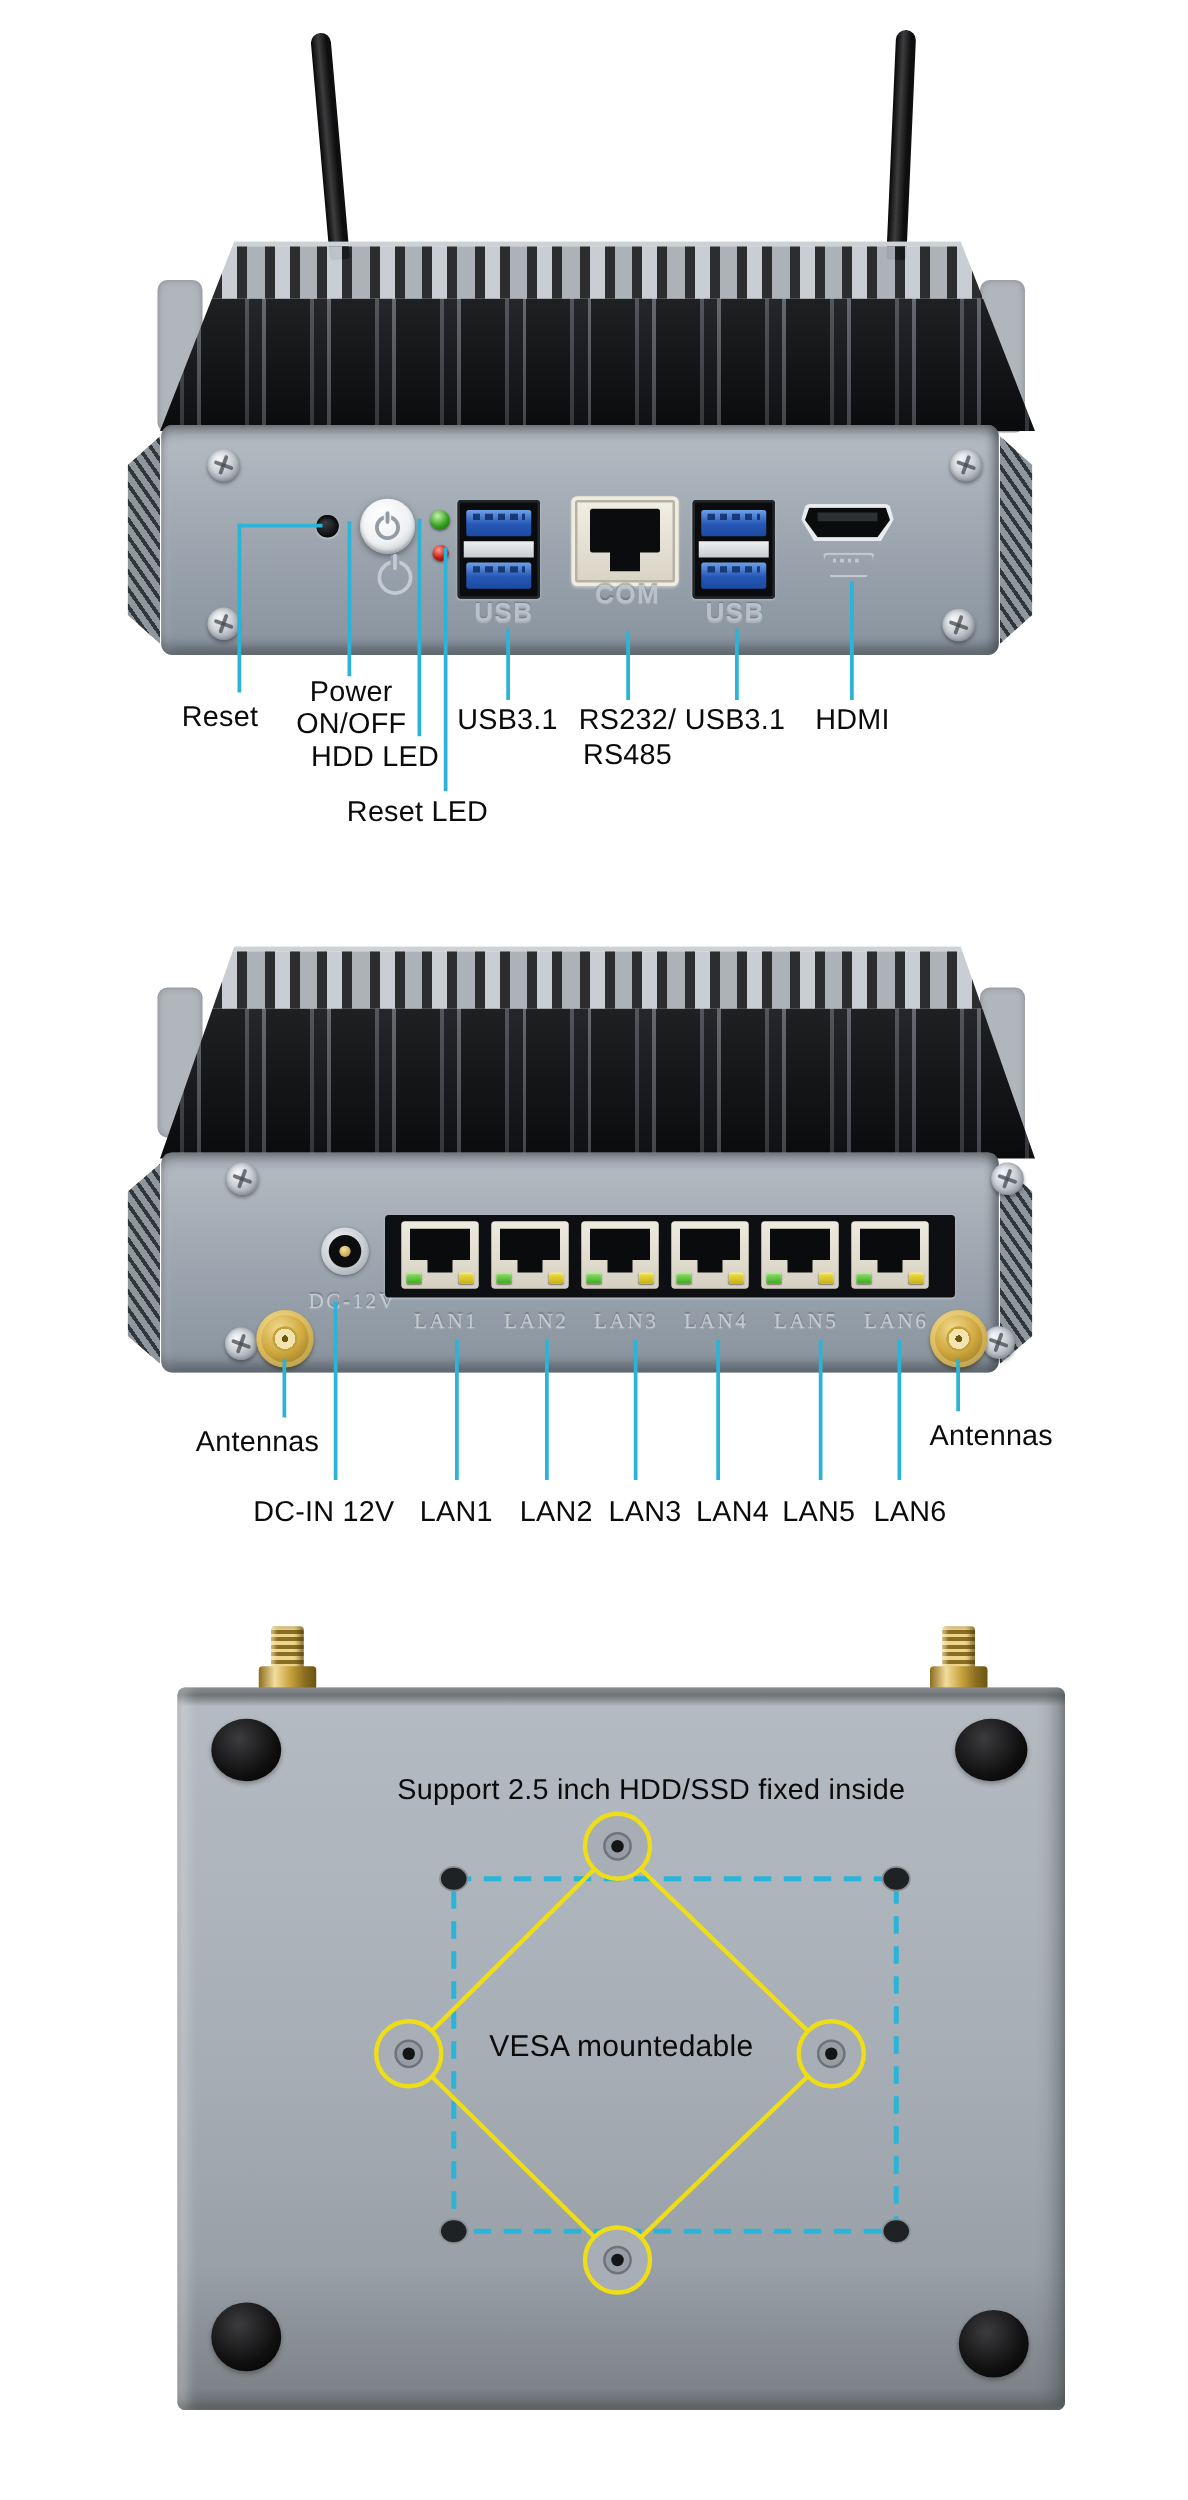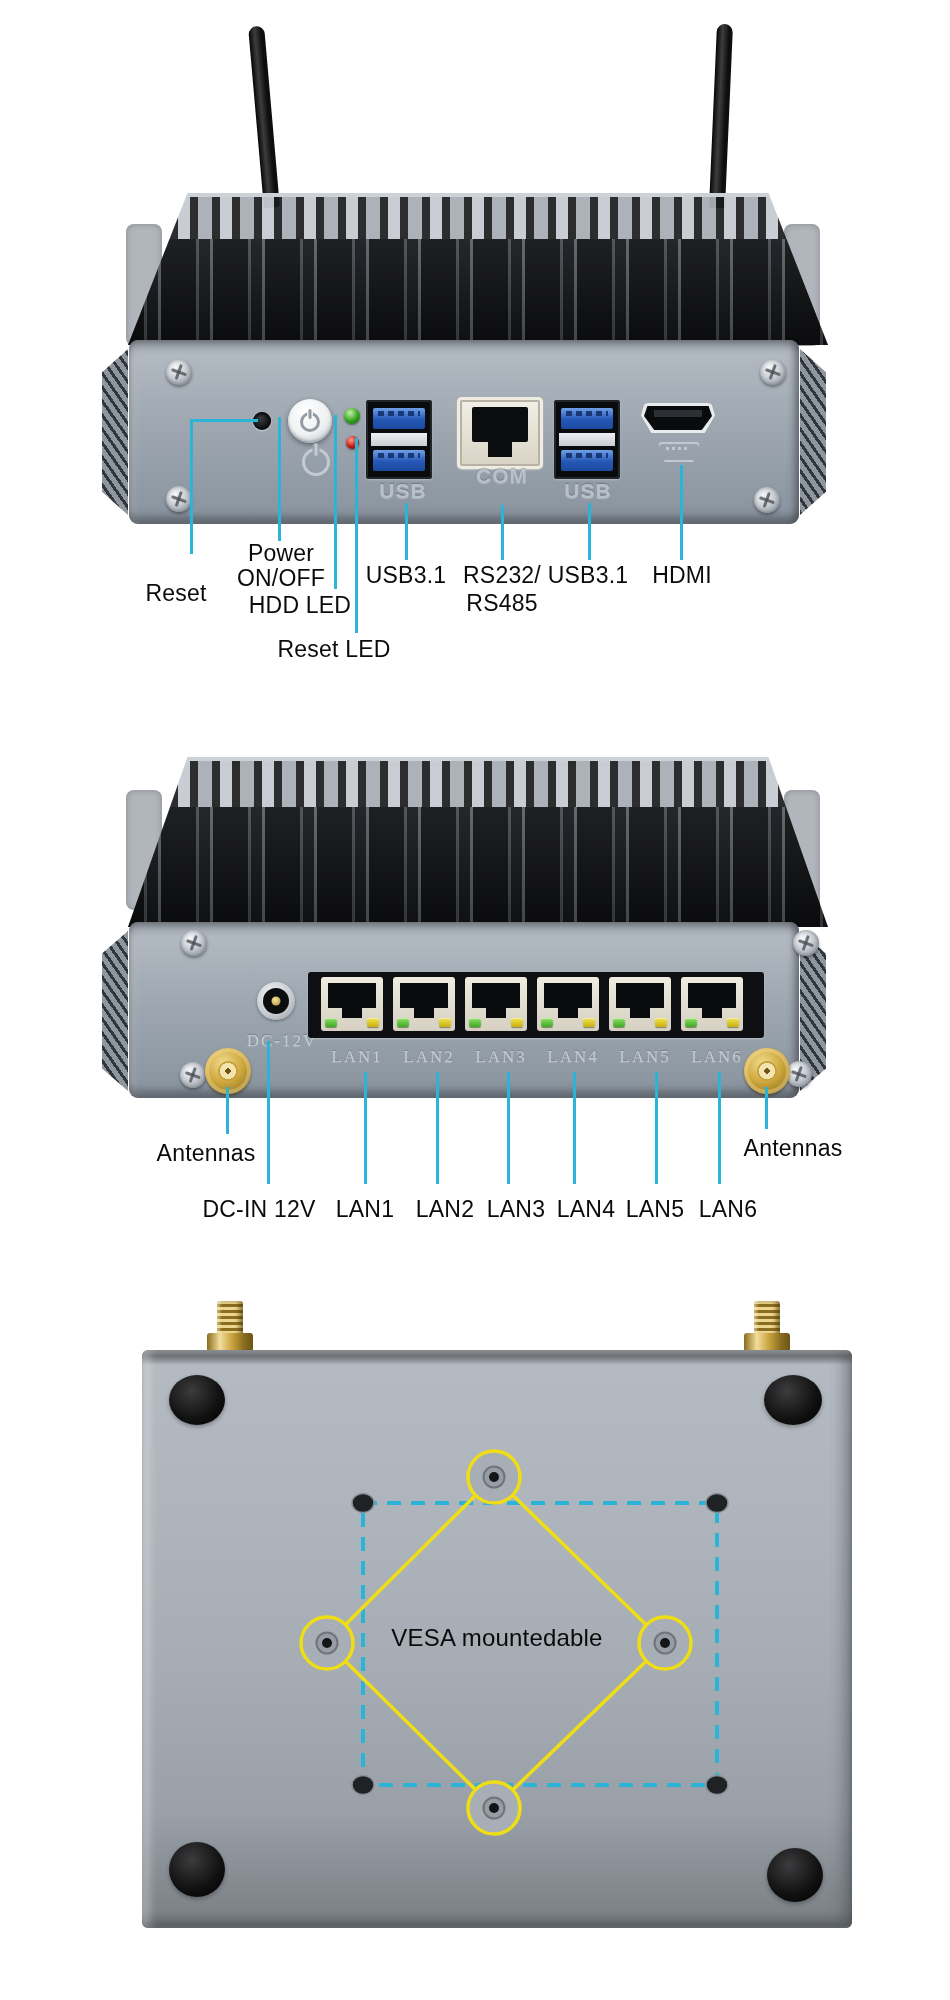--- a/index.html
+++ b/index.html
@@ -192,21 +192,21 @@
     <div class="clh" style="left:174px;top:419px;width:68px;"></div>
     <div class="cl" style="left:174px;top:419px;height:135px;"></div>
     <div class="cl" style="left:262px;top:417px;height:124px;"></div>
     <div class="cl" style="left:318px;top:415px;height:174px;"></div>
     <div class="cl" style="left:339px;top:438px;height:195px;"></div>
     <div class="cl" style="left:389px;top:503px;height:57px;"></div>
     <div class="cl" style="left:485px;top:505px;height:55px;"></div>
     <div class="cl" style="left:572px;top:503px;height:57px;"></div>
     <div class="cl" style="left:664px;top:465px;height:95px;"></div>
 
-    <span class="lbl" style="left:160px;top:581px;">Reset</span>
+    <span class="lbl" style="left:160px;top:561px;">Reset</span>
     <span class="lbl" style="left:265px;top:541px;">Power</span>
     <span class="lbl" style="left:265px;top:566px;">ON/OFF</span>
     <span class="lbl" style="left:284px;top:593px;">HDD LED</span>
     <span class="lbl" style="left:318px;top:637px;">Reset LED</span>
     <span class="lbl" style="left:390px;top:563px;">USB3.1</span>
     <span class="lbl" style="left:486px;top:563px;">RS232/</span>
     <span class="lbl" style="left:486px;top:591px;">RS485</span>
     <span class="lbl" style="left:572px;top:563px;">USB3.1</span>
     <span class="lbl" style="left:666px;top:563px;">HDMI</span>
   </div>
@@ -321,15 +321,16 @@
         <circle cx="352" cy="127" r="5" fill="#141517"></circle>
         <circle cx="523" cy="293" r="10.5" fill="#979da4" stroke="#6e747a" stroke-width="2"></circle>
         <circle cx="523" cy="293" r="5" fill="#141517"></circle>
         <circle cx="352" cy="458" r="10.5" fill="#979da4" stroke="#6e747a" stroke-width="2"></circle>
         <circle cx="352" cy="458" r="5" fill="#141517"></circle>
         <circle cx="185" cy="293" r="10.5" fill="#979da4" stroke="#6e747a" stroke-width="2"></circle>
         <circle cx="185" cy="293" r="5" fill="#141517"></circle>
       </g>
     </svg>
 
+    <span class="lbl" style="left:505px;top:1419px;">Support 2.5 inch HDD/SSD fixed inside</span>
     <span class="lbl" style="left:481px;top:1625px;font-size:24px;">VESA mountedable</span>
   </div>
 </div>
 
 </body></html>

